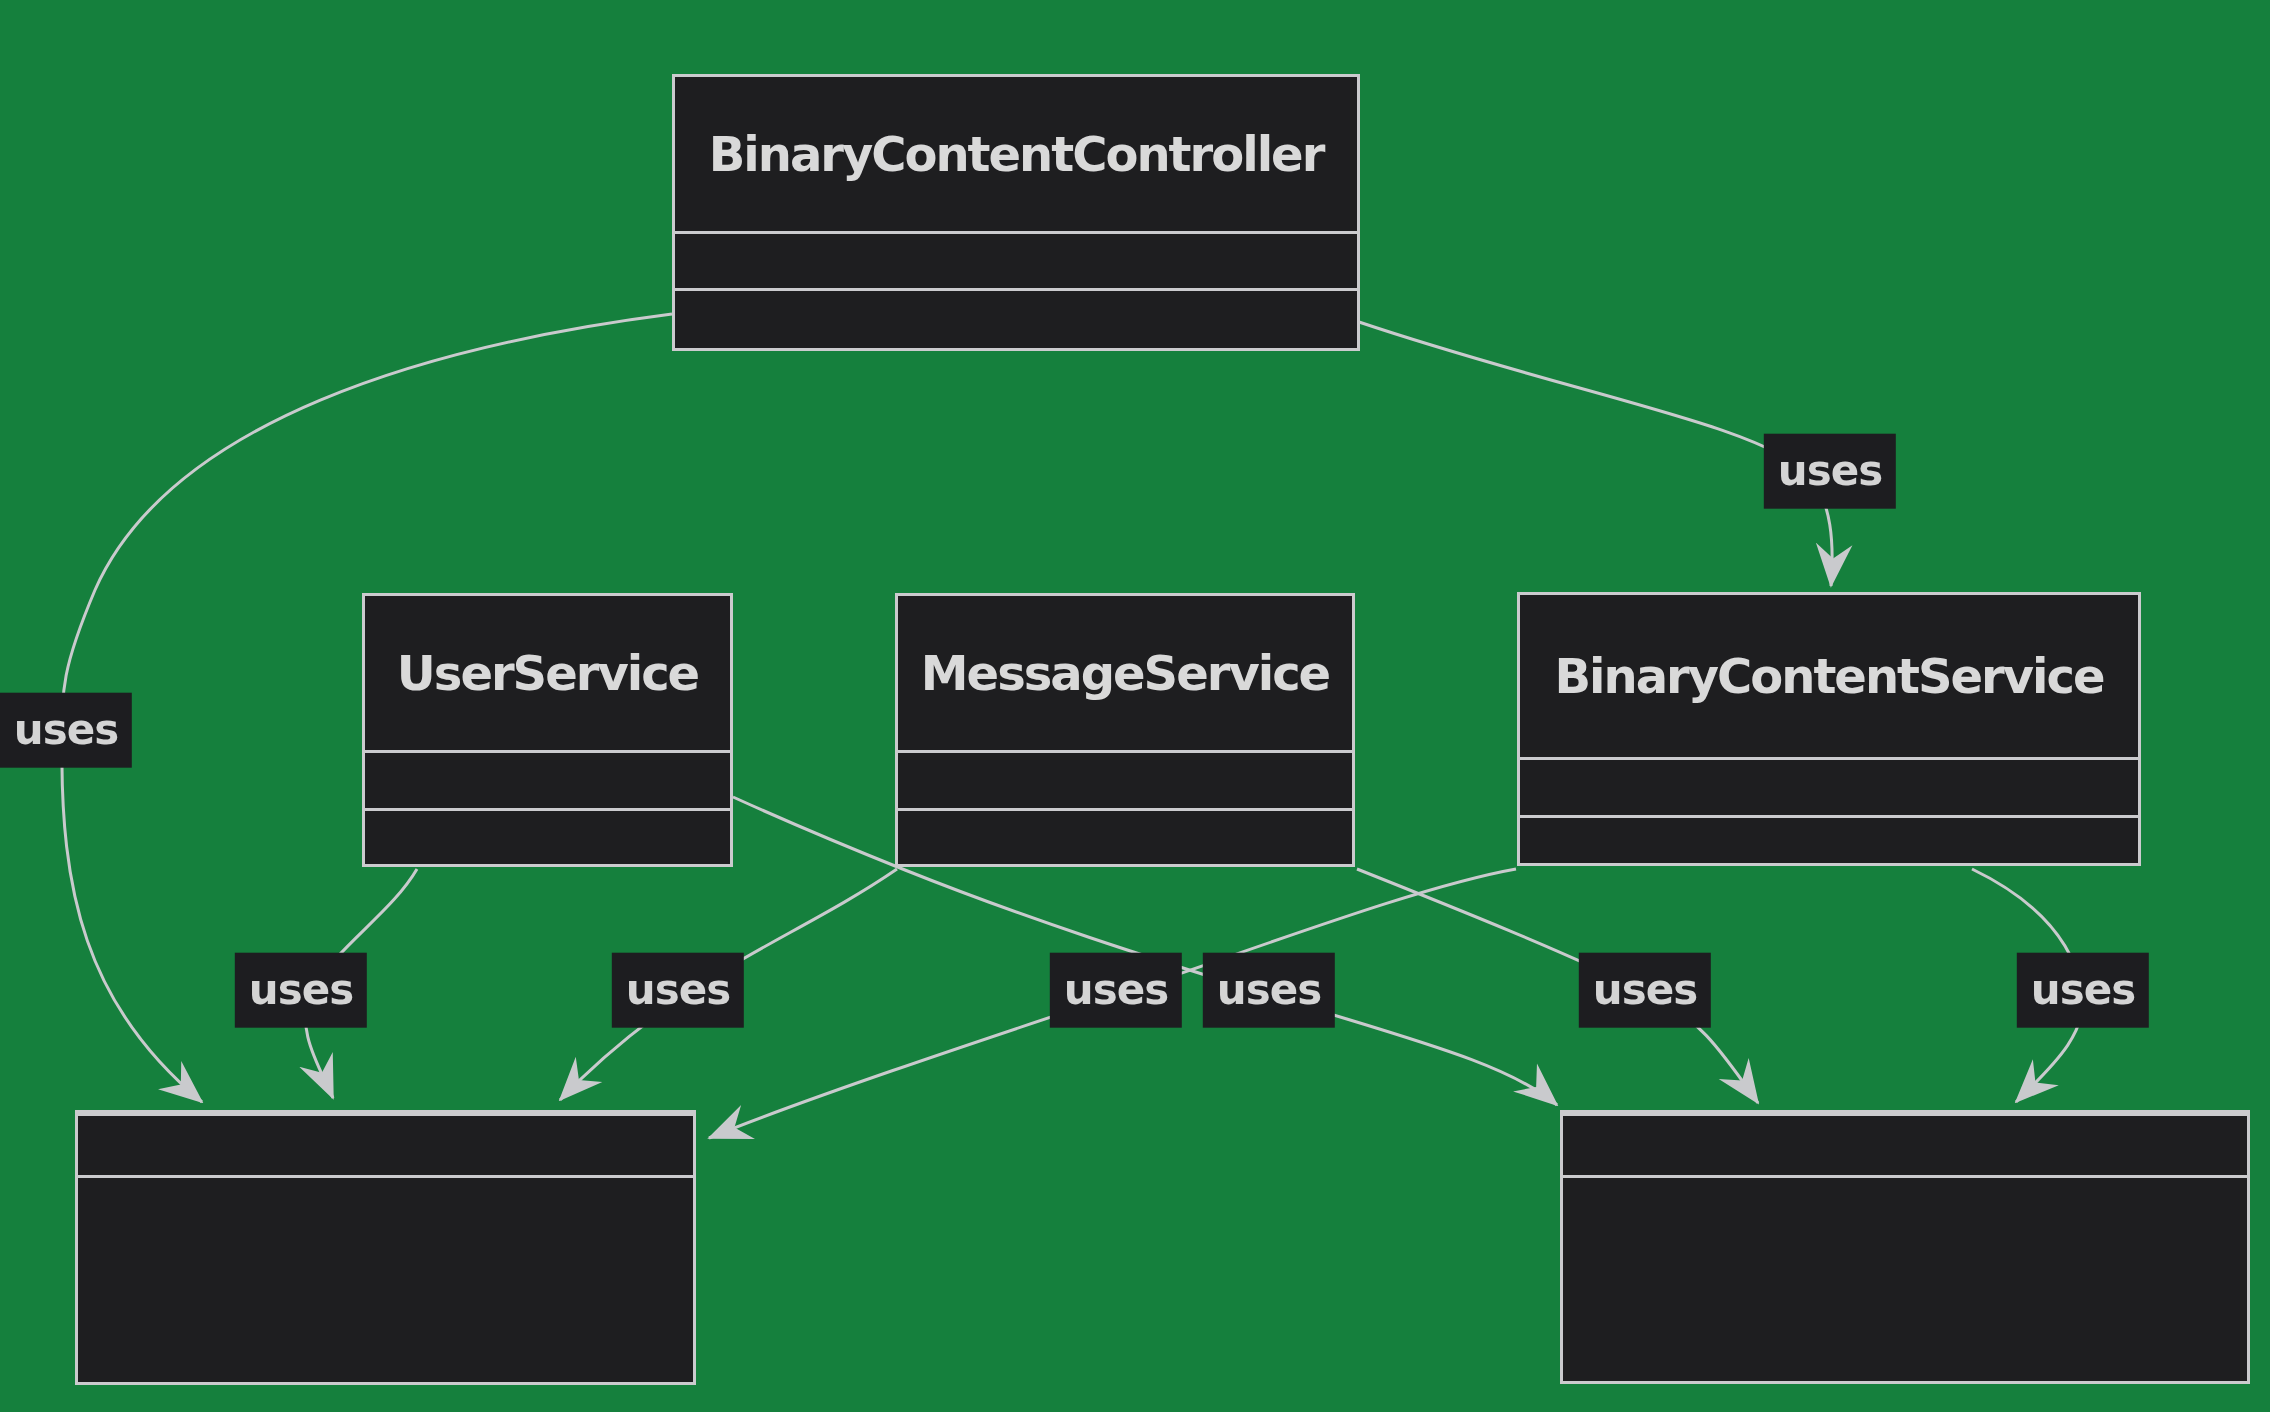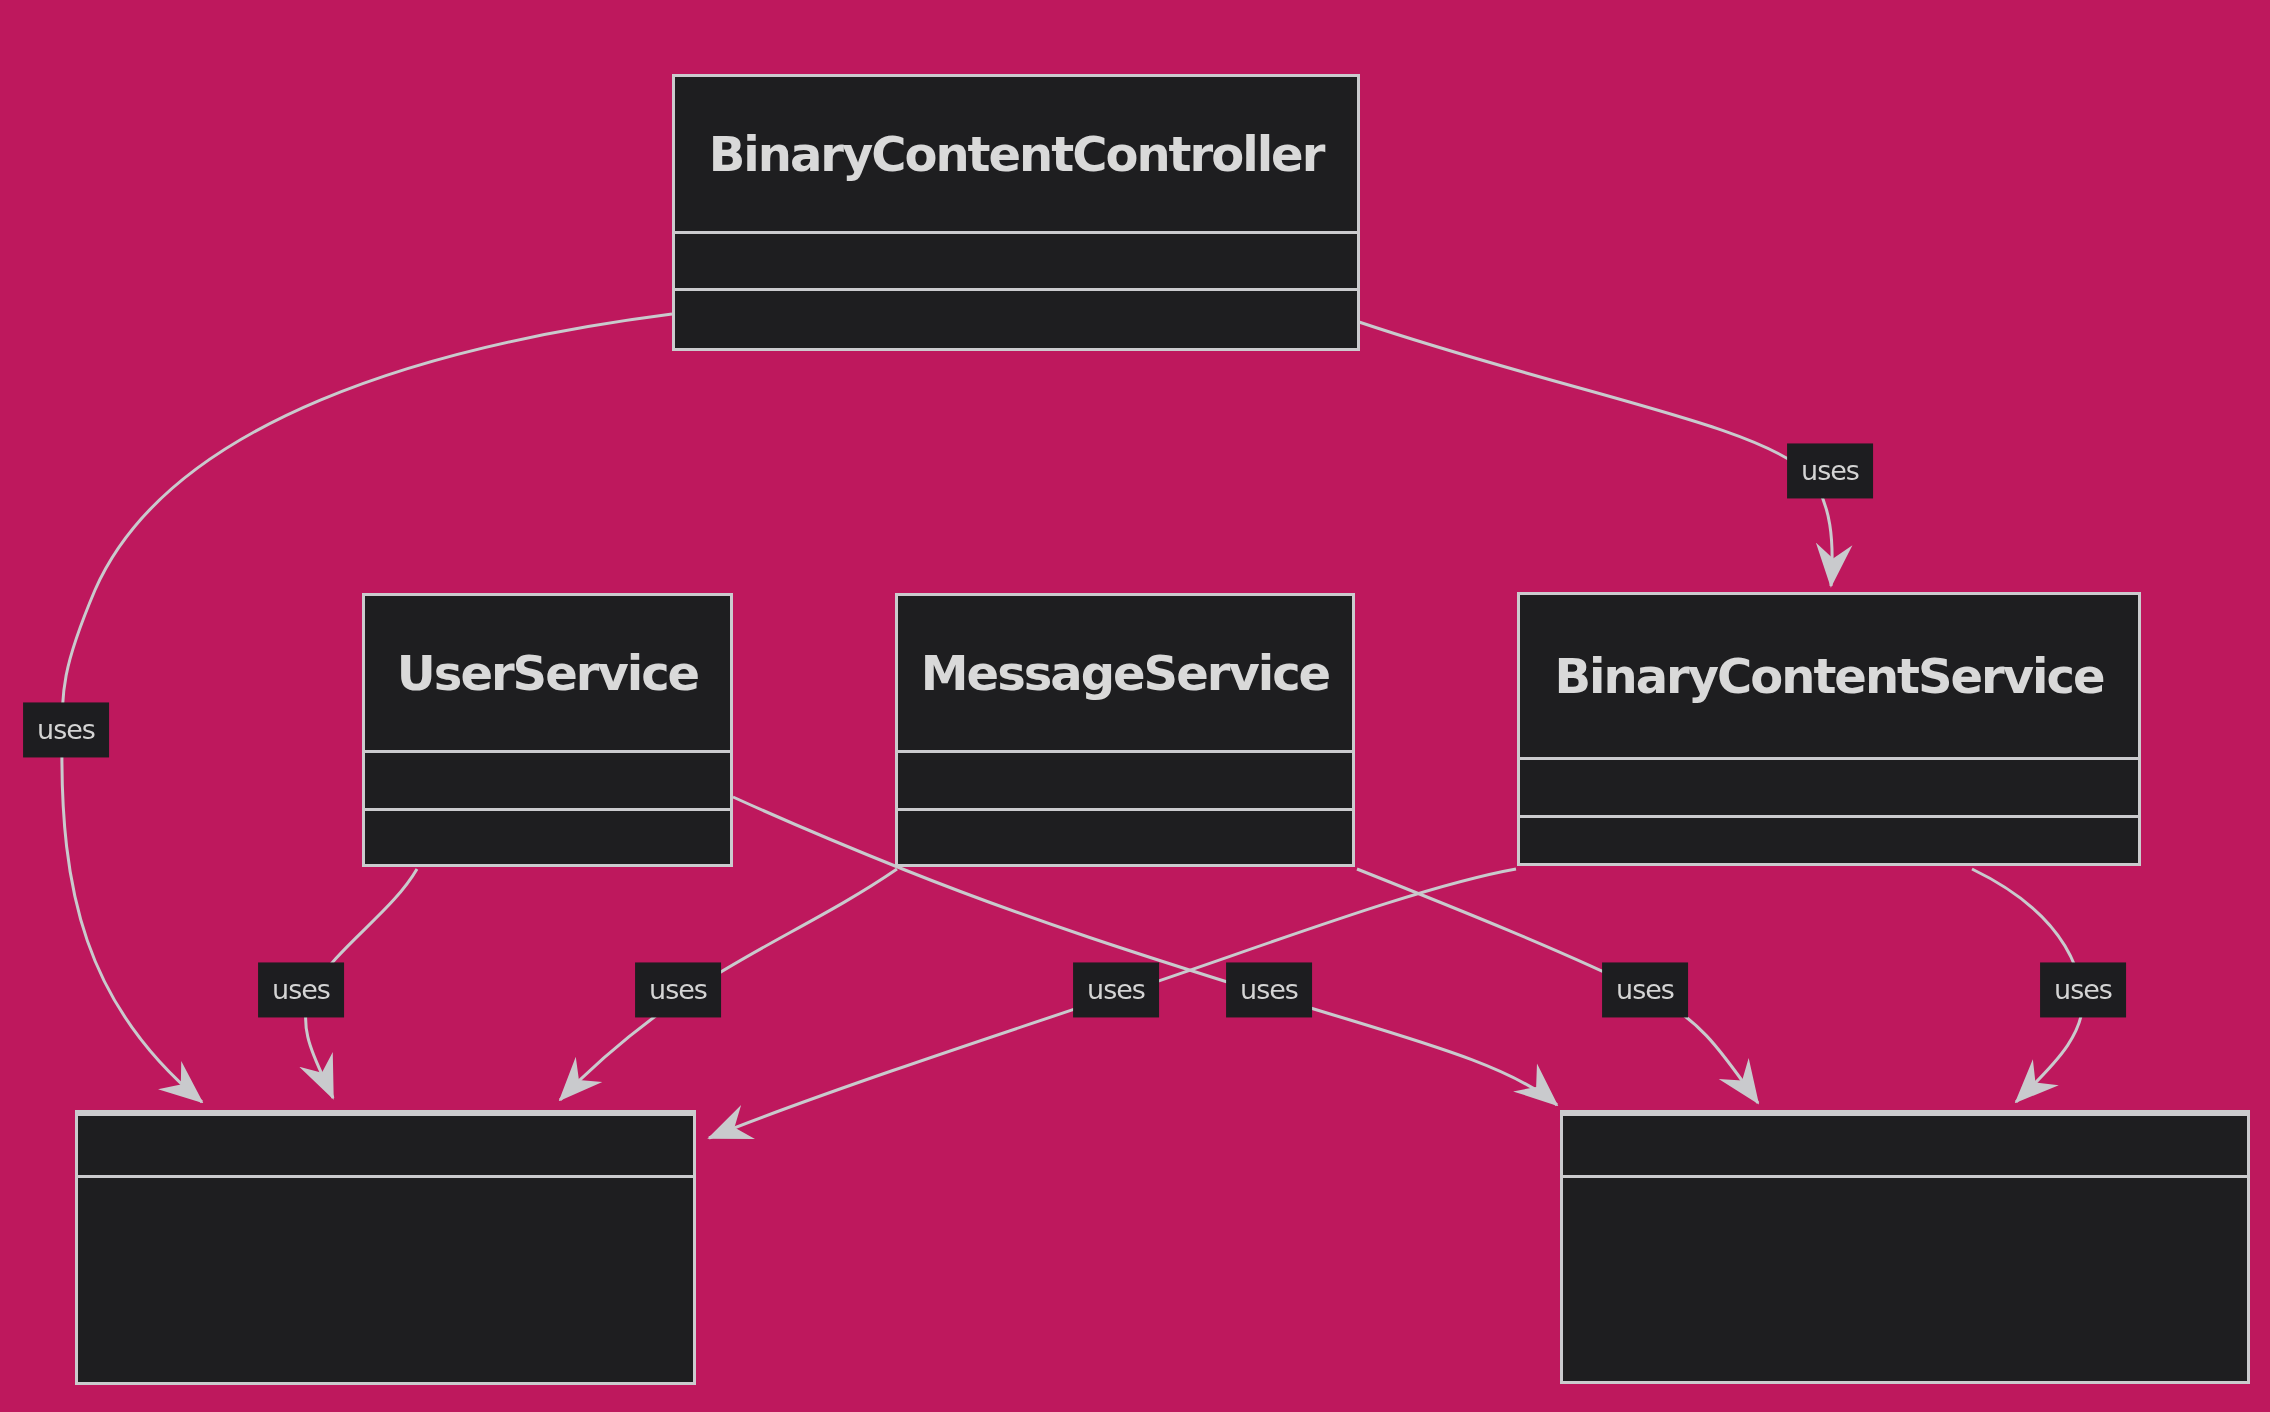--- a/index.html
+++ b/index.html
@@ -1,19 +1,19 @@
 <!DOCTYPE html>
 <html><head>
 <meta charset="utf-8">
 <style>
   html,body{margin:0;padding:0;background:#2a2f3d;}
   #canvas{
     position:relative;
     width:2270px;height:1412px;
-    background:#be185d;
+    background:#15803d;
     overflow:hidden;
     font-family:"DejaVu Sans","Liberation Sans",sans-serif;
   }
   #edges{position:absolute;left:0;top:0;width:2270px;height:1412px;}
   .edge{fill:none;stroke:#c9cacd;stroke-width:3px;}
   .class-box{
     position:absolute;
     background:#1e1e20;
     border:3px solid #cbcbce;
     box-sizing:border-box;
@@ -28,25 +28,26 @@
     white-space:nowrap;
     box-sizing:border-box;
   }
   .class-sec{box-sizing:border-box;border-top:3px solid #cbcbce;}
   .class-sec.last{flex:1 1 auto;}
   .edge-label{
     position:absolute;
     transform:translate(-50%,-50%);
     background:#1d1d20;
     color:#d4d4d4;
-    font-size:27px;
+    font-size:42px;
     letter-spacing:-1px;
     line-height:1.3;
     padding:10px 14px;
     white-space:nowrap;
+    font-weight:bold;
   }
 </style>
 </head>
 <body>
 
 <div id="canvas">
 
   <svg id="edges" viewBox="0 0 2270 1412" xmlns="http://www.w3.org/2000/svg">
     <defs>
       <marker id="arrowV" viewBox="0 0 12 10" refX="11.5" refY="5" markerWidth="44" markerHeight="38" orient="auto" markerUnits="userSpaceOnUse">

